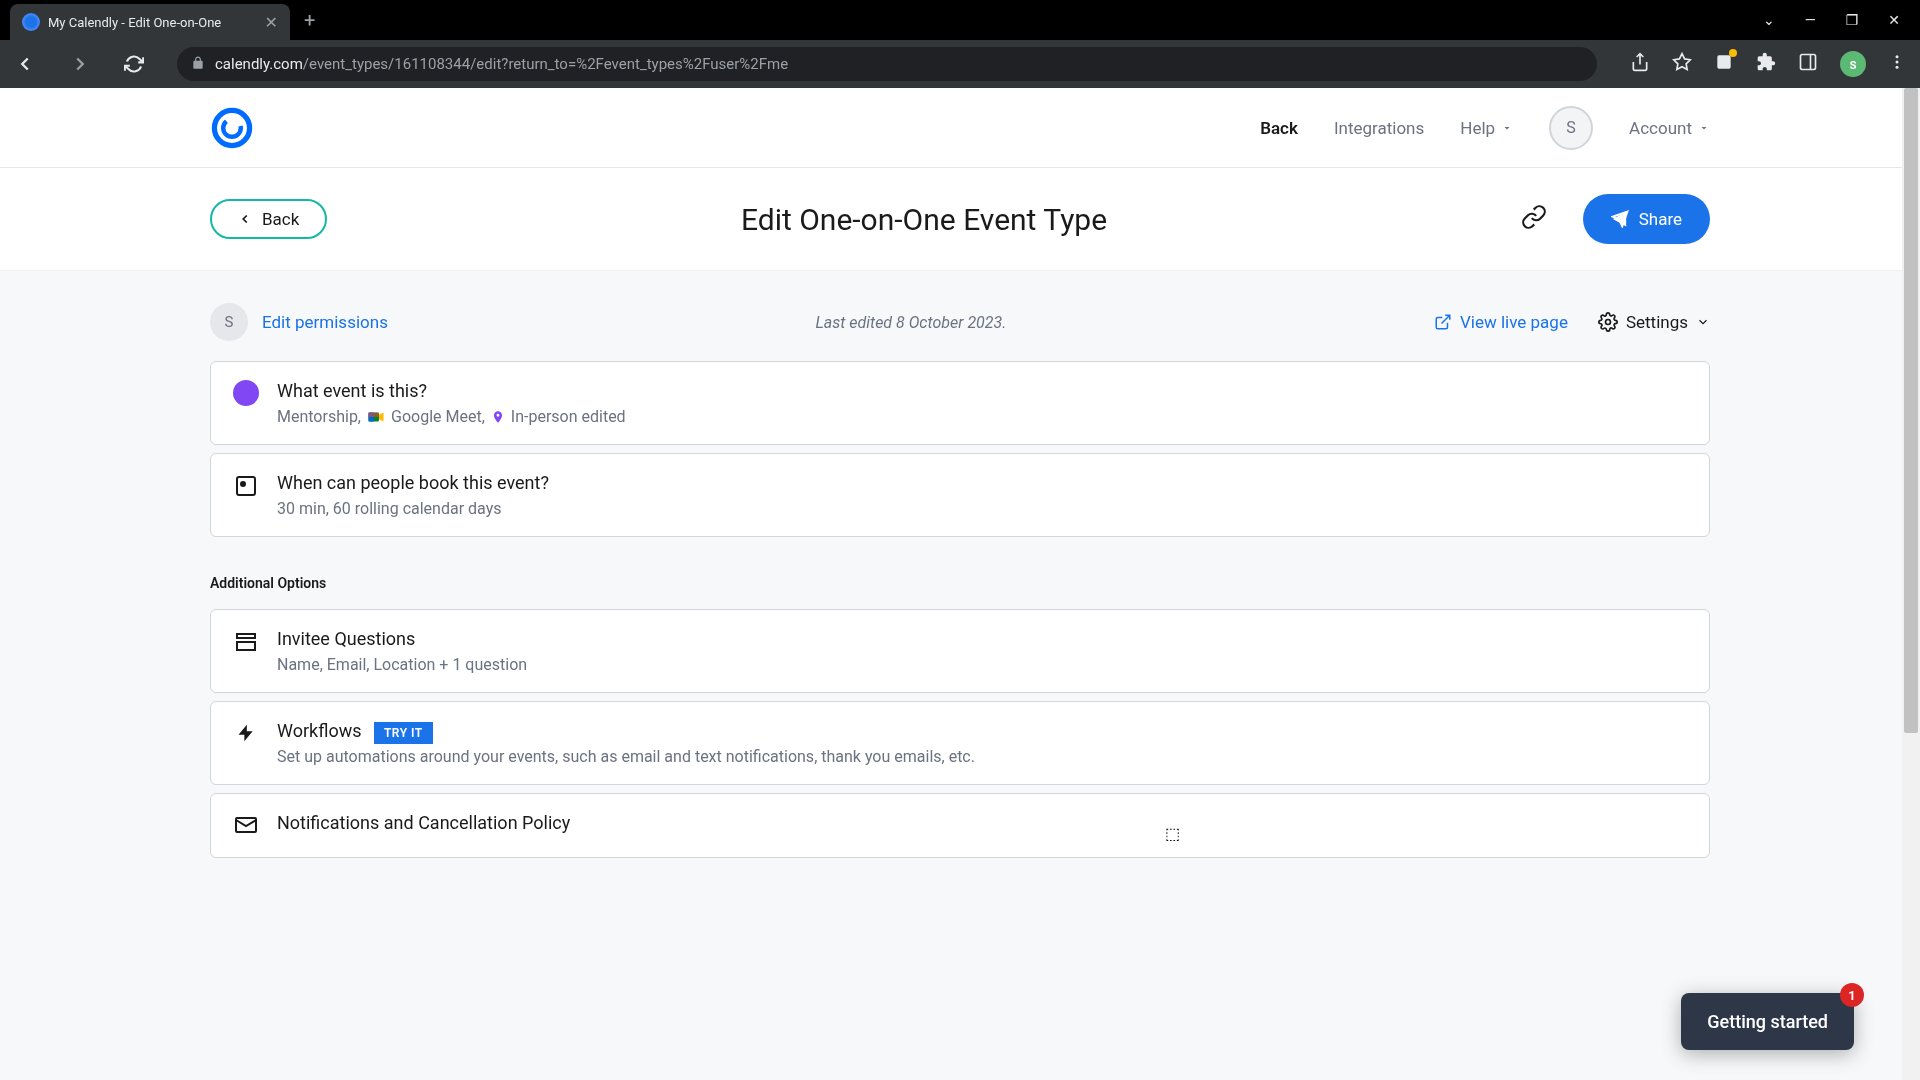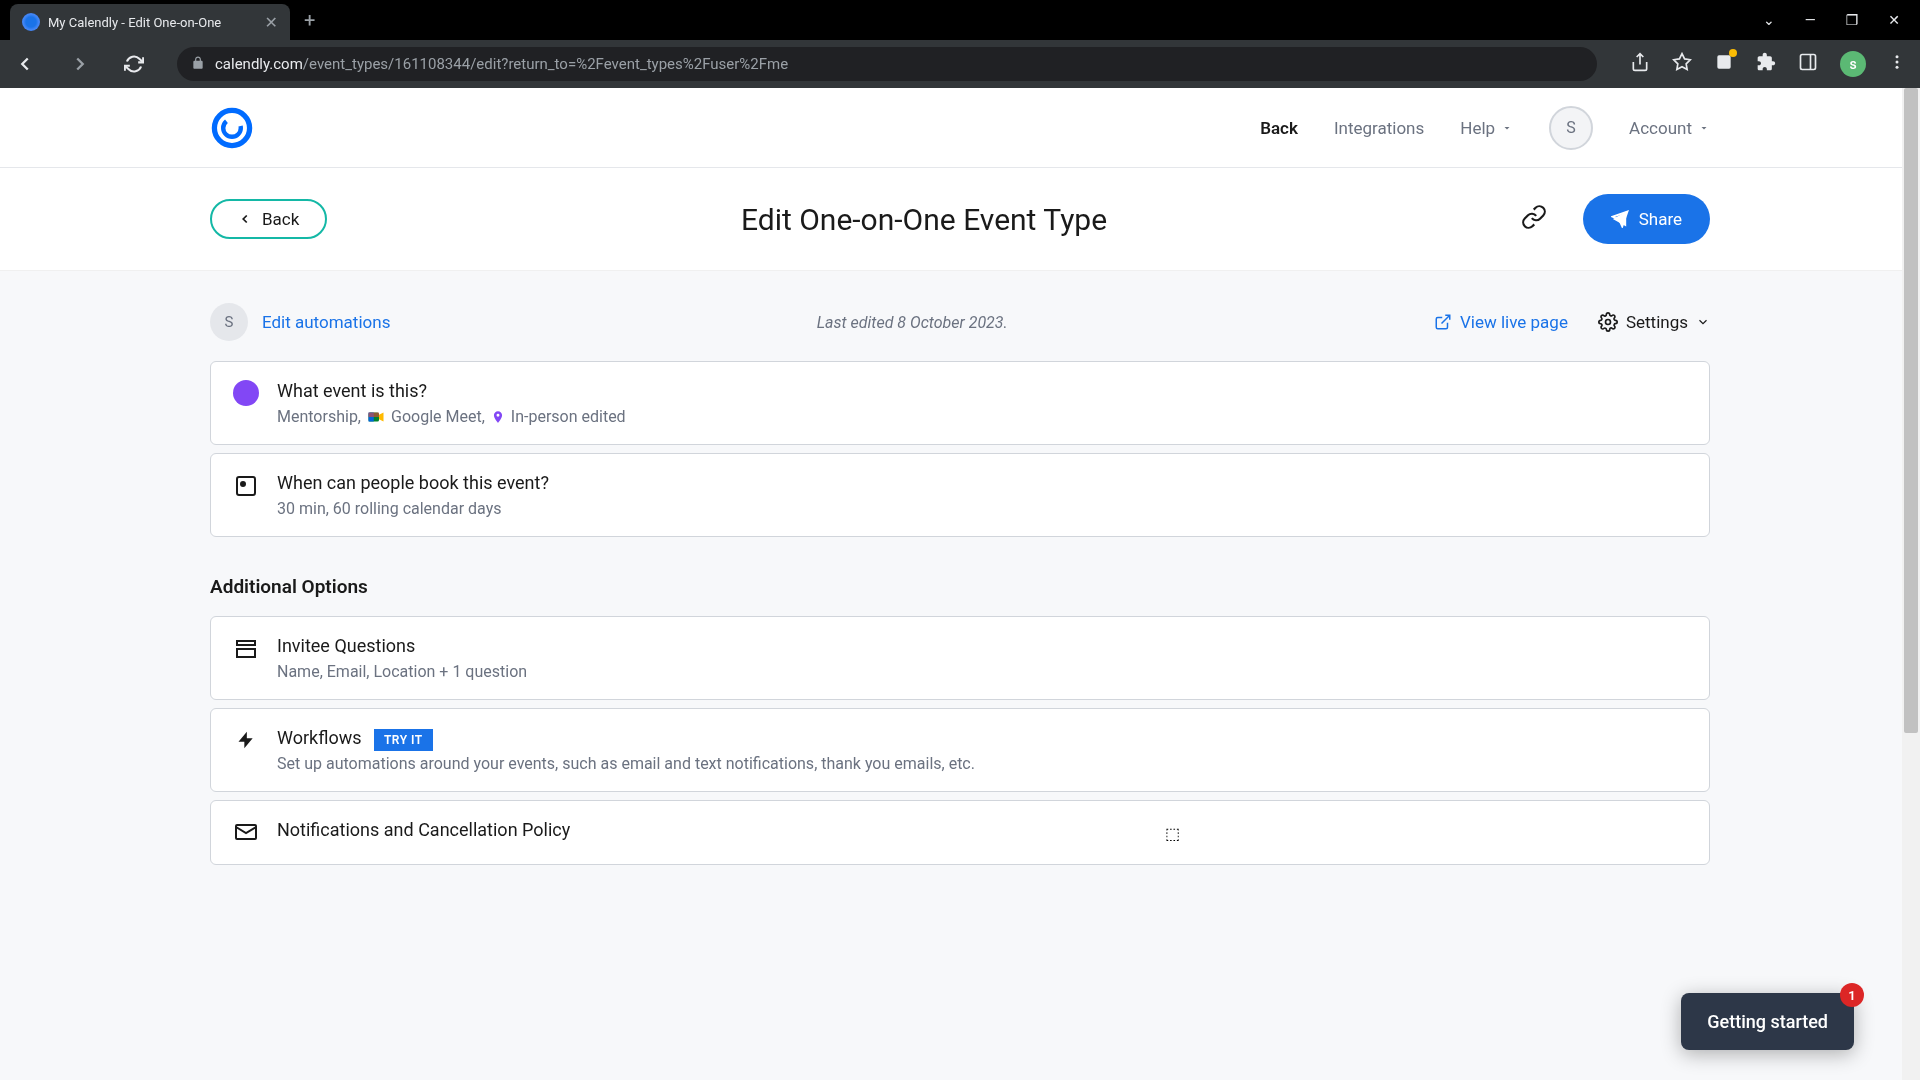--- a/index.html
+++ b/index.html
@@ -54,21 +54,21 @@
 
 .card { background: #fff; border: 1px solid #d1d5db; border-radius: 6px; padding: 18px 22px; margin-bottom: 8px; display: flex; gap: 18px; }
 .card-icon { width: 26px; height: 26px; flex-shrink: 0; display: flex; align-items: center; justify-content: center; }
 .purple-dot { width: 26px; height: 26px; border-radius: 50%; background: #8247f5; }
 .card-body { flex: 1; }
 .card-title { font-size: 18px; color: #1a1a1a; margin-bottom: 6px; }
 .card-sub { font-size: 16px; color: #6b7280; display: flex; align-items: center; gap: 6px; flex-wrap: wrap; }
 .gmeet-ico { width: 18px; height: 18px; }
 .pin-ico { color: #8247f5; }
 
-.section-heading { margin-top: 38px; margin-bottom: 18px; font-size: 19px; font-weight: 600; color: #1a1a1a; }
+.section-heading { margin-top: 38px; margin-bottom: 18px; font-size: 14px; font-weight: 600; color: #1a1a1a; }
 .try-pill { background: #1a73e8; color: #fff; font-size: 12px; font-weight: 600; letter-spacing: 0.5px; padding: 4px 10px; border-radius: 0; margin-left: 8px; }
 
 .getting-started { position: fixed; bottom: 30px; right: 66px; background: #2d3748; color: #fff; padding: 18px 26px; border-radius: 8px; font-size: 18px; font-weight: 500; box-shadow: 0 4px 20px rgba(0,0,0,0.3); }
 .badge-count { position: absolute; top: -10px; right: -10px; width: 24px; height: 24px; border-radius: 50%; background: #dc2626; color: #fff; font-size: 13px; font-weight: 600; display: flex; align-items: center; justify-content: center; }
 
 .scrollbar-track { position: fixed; right: 0; top: 88px; bottom: 0; width: 18px; background: #f1f1f1; }
 .scrollbar-thumb { position: absolute; top: 0; left: 2px; right: 2px; height: 65%; background: #c1c1c1; border-radius: 2px; }
 
 .cursor { position: fixed; left: 1165px; top: 824px; font-size: 16px; color: #000; pointer-events: none; }
 </style>
@@ -186,21 +186,21 @@
             <path d="M22 2L11 13M22 2l-7 20-4-9-9-4 20-7z" fill="none"></path>
           </svg>
         <span>Share</span>
       </button>
     </div>
   </div>
 
   <div class="content">
     <div class="meta-row">
       <span class="perm-badge">S</span>
-      <a class="edit-perms">Edit automations</a>
+      <a class="edit-perms">Edit permissions</a>
       <span class="last-edited">Last edited 8 October 2023.</span>
       <a class="view-live">
         <svg width="18" height="18" viewBox="0 0 24 24" fill="none" stroke="currentColor" stroke-width="2">
             <path d="M18 13v6a2 2 0 01-2 2H5a2 2 0 01-2-2V8a2 2 0 012-2h6M15 3h6v6M10 14L21 3"></path>
           </svg>
         <span>View live page</span>
       </a>
       <a class="settings-link">
         <svg width="20" height="20" viewBox="0 0 24 24" fill="none" stroke="currentColor" stroke-width="2">
             <circle cx="12" cy="12" r="3"></circle>

